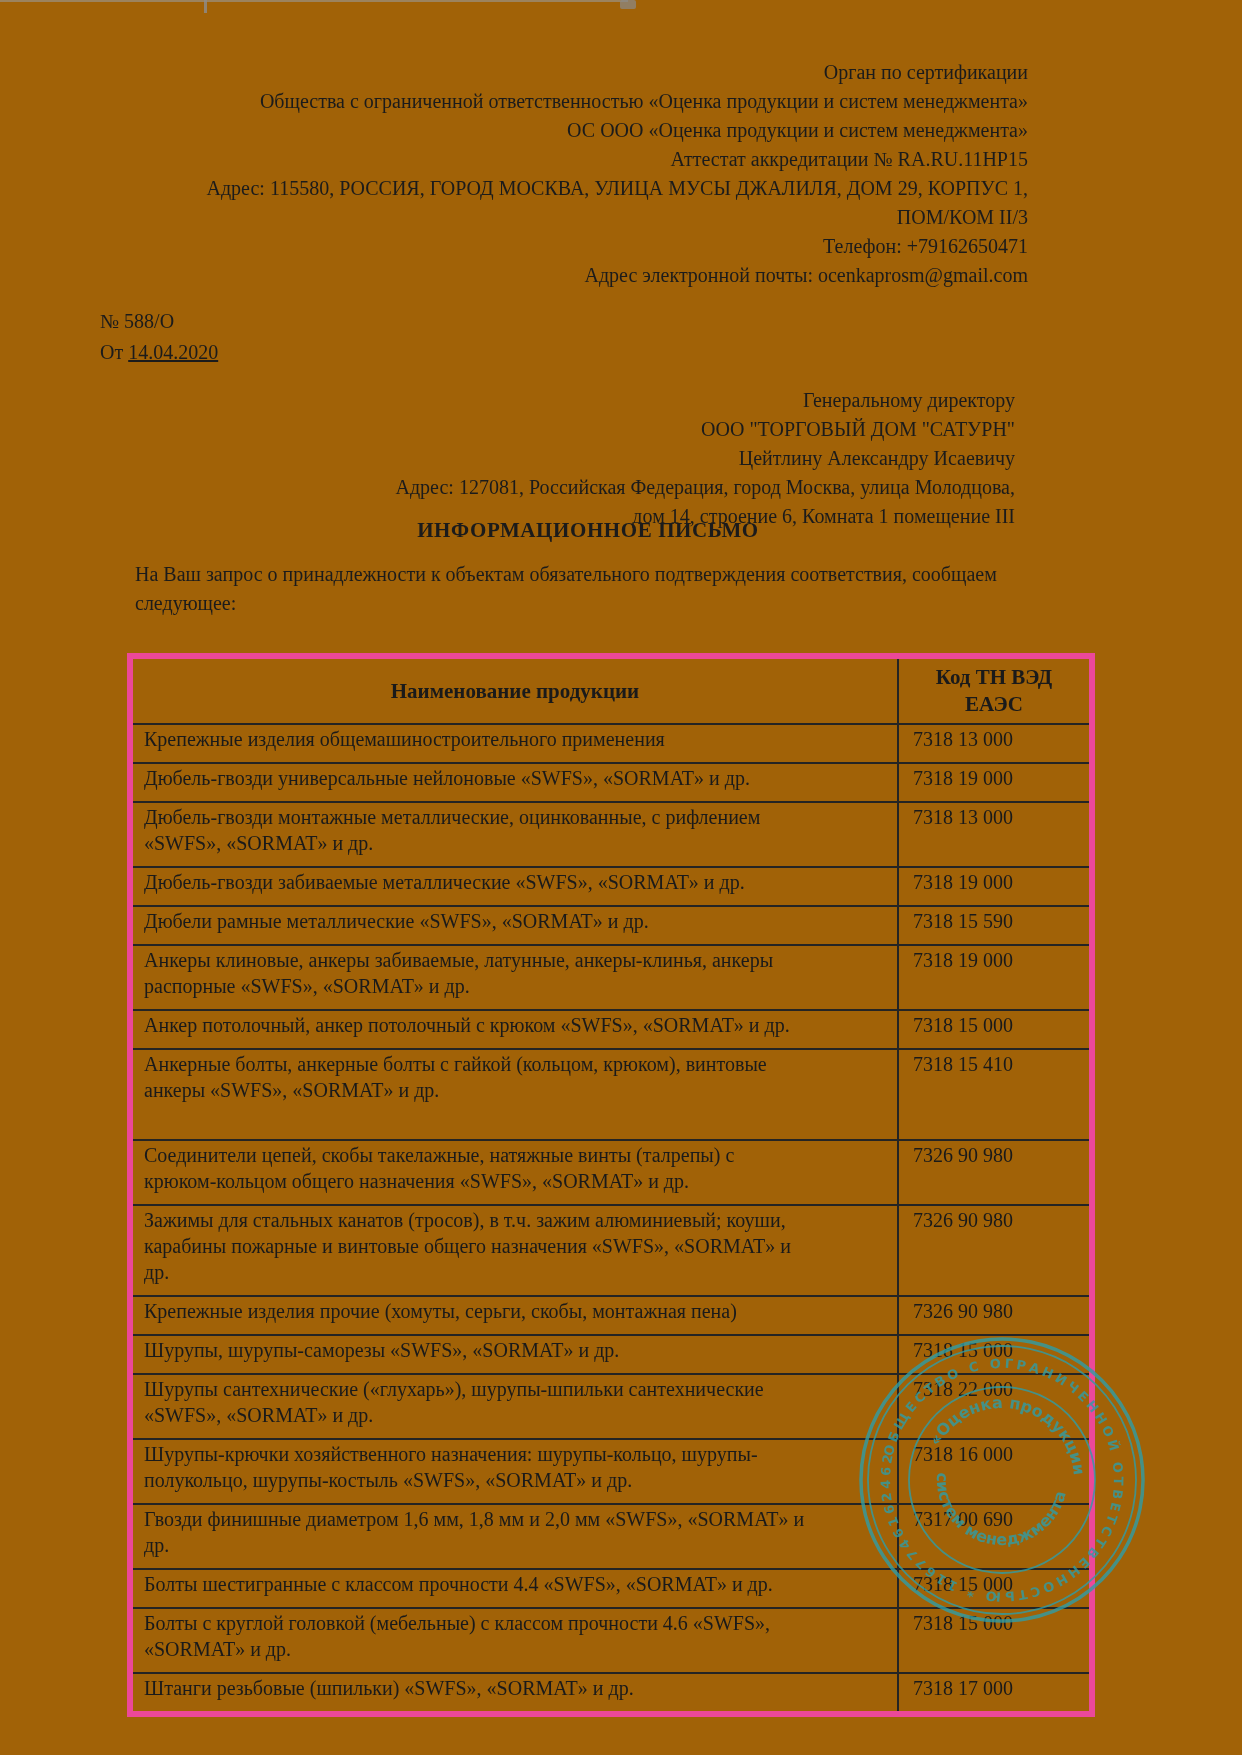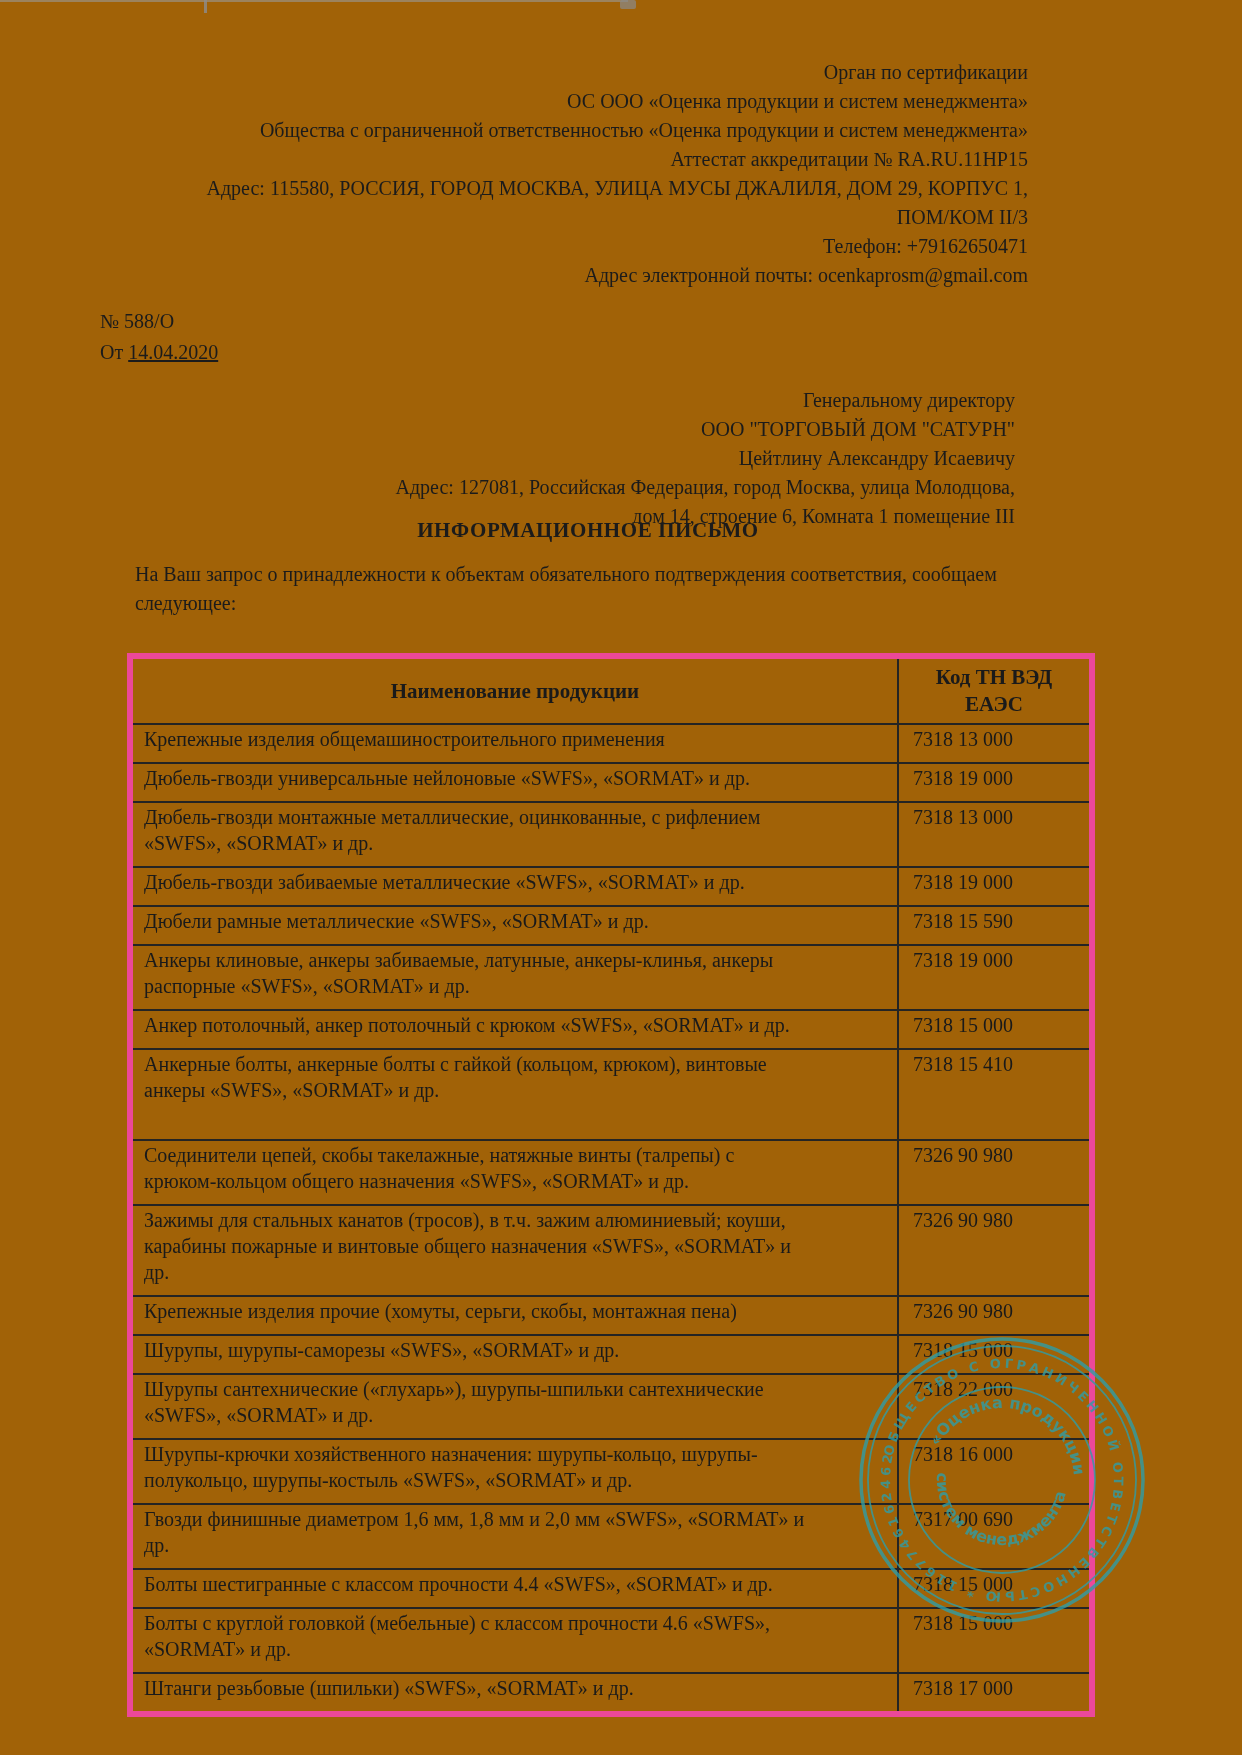--- a/index.html
+++ b/index.html
@@ -68,23 +68,23 @@
 
 <div class="page">
 
   <div class="artifact a1"></div>
   <div class="artifact a2"></div>
   <div class="artifact a3"></div>
 
   <div class="h-block">
   <div class="line">Орган по сертификации</div>
 
+  <div class="line">Общества с ограниченной ответственностью «Оценка продукции и систем менеджмента»</div>
+
   <div class="line">ОС ООО «Оценка продукции и систем менеджмента»</div>
-
-  <div class="line">Общества с ограниченной ответственностью «Оценка продукции и систем менеджмента»</div>
 
   <div class="line">Аттестат аккредитации № RA.RU.11НР15</div>
 
   <div class="line">Адрес: 115580, РОССИЯ, ГОРОД МОСКВА, УЛИЦА МУСЫ ДЖАЛИЛЯ, ДОМ 29, КОРПУС 1,</div>
 
   <div class="line">ПОМ/КОМ II/3</div>
 
   <div class="line">Телефон: +79162650471</div>
 
   <div class="line">Адрес электронной почты: ocenkaprosm@gmail.com</div>

